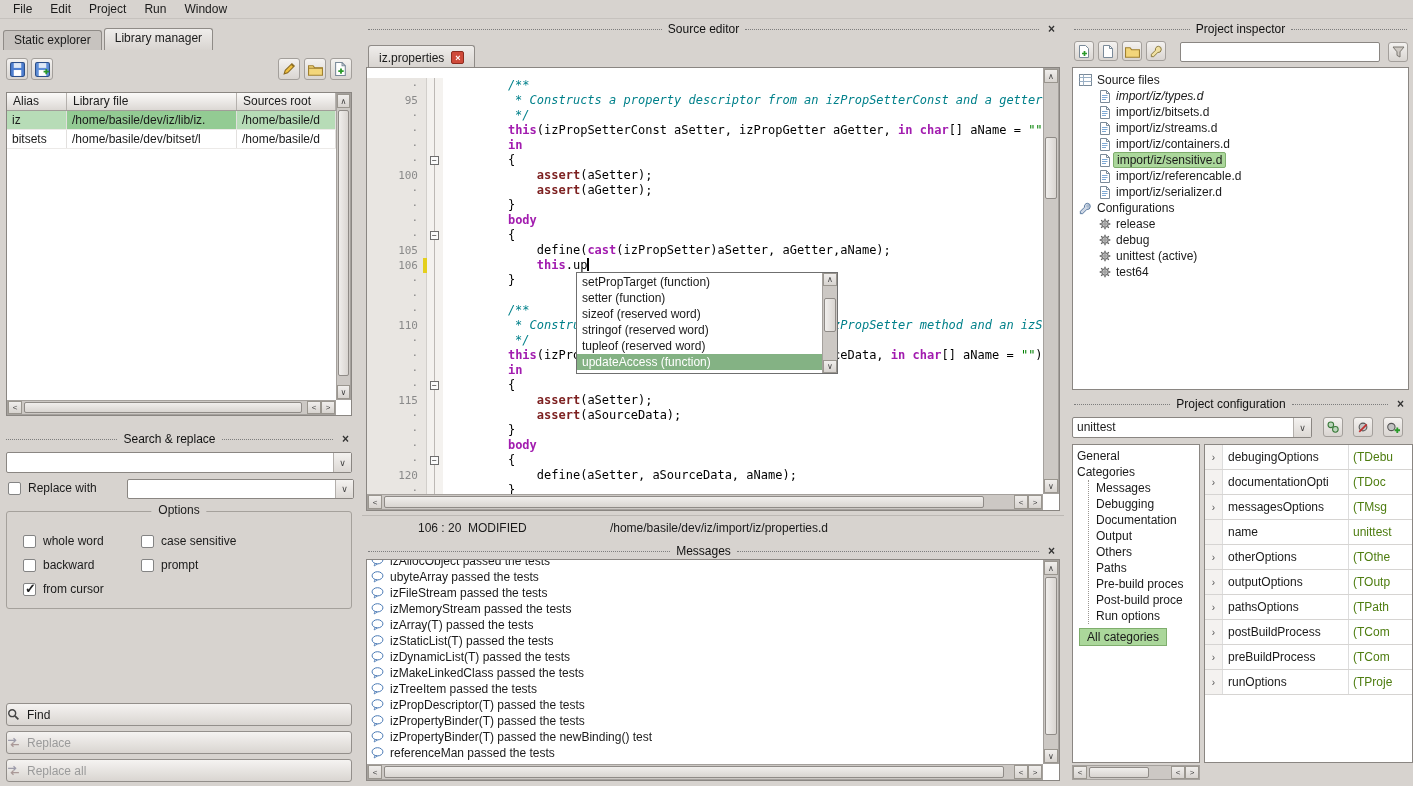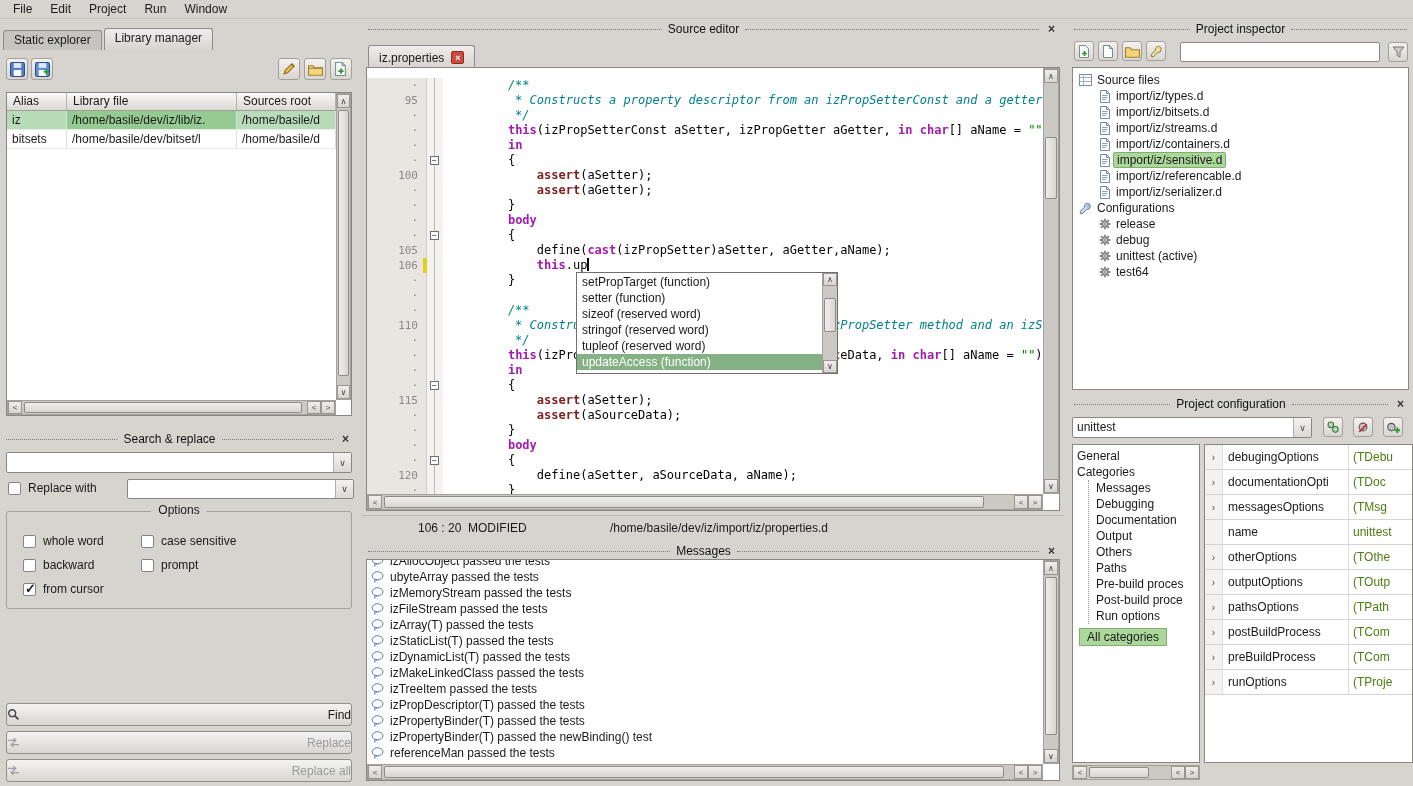--- a/index.html
+++ b/index.html
@@ -39,21 +39,21 @@
   
   .cb{display:flex;align-items:center;gap:7px;white-space:nowrap}
   .cb .box{width:13px;height:13px;background:#fff;border:1px solid #848484;border-radius:2px;position:relative;flex:0 0 13px}
   .cb .box.checked::after{content:"\2713";position:absolute;left:1px;top:-3px;font-size:13px;font-weight:bold;color:#222}
 
   
   .groupbox{position:absolute;border:1px solid #a5a19c;border-radius:3px}
   .gb-label{position:absolute;top:-9px;left:50%;transform:translateX(-50%);background:#d7d3cf;padding:0 7px}
 
   
-  .btn3d{position:absolute;background:linear-gradient(#f5f3f1,#d9d5d1);border:1px solid #938f8b;border-radius:3px;display:flex;align-items:center;justify-content:space-between;gap:7px}
+  .btn3d{position:absolute;background:linear-gradient(#f5f3f1,#d9d5d1);border:1px solid #938f8b;border-radius:3px;display:flex;align-items:center;justify-content:flex-start;gap:7px}
   .btn3d.disabled{color:#9b9b9b}
   .btn3d.disabled svg{opacity:.45}
 
   
   .lm-head{display:flex;height:18px;background:linear-gradient(#fbfaf9,#dcd8d4);border-bottom:1px solid #a19d99}
   .lm-hcell{padding:1px 6px;border-right:1px solid #b5b1ad;overflow:hidden;white-space:nowrap}
   .lm-row{display:flex;height:19px;border-bottom:1px solid #eceae8}
   .lm-cell{padding:2px 5px;border-right:1px solid #e2e0de;overflow:hidden;white-space:nowrap}
   .lm-row.selected .lm-cell{background:#b7dcb7}
   .lm-row.selected .lm-cell.focuscell{background:#93cb93}
@@ -532,30 +532,30 @@
             </span>
             <span>ubyteArray passed the tests</span>
           </div>
           <div class="msg-item">
             <span class="icon">
               <svg width="13" height="12" viewBox="0 0 13 12">
                 <ellipse cx="6.5" cy="4.8" rx="5.4" ry="4.1" fill="#fff" stroke="#4a7ab5"></ellipse>
                 <path d="M4 8.4L3.1 11l3.1-1.8z" fill="#fff" stroke="#4a7ab5" stroke-width=".8"></path>
               </svg>
             </span>
+            <span>izFileStream passed the tests</span>
+          </div>
+          <div class="msg-item">
+            <span class="icon">
+              <svg width="13" height="12" viewBox="0 0 13 12">
+                <ellipse cx="6.5" cy="4.8" rx="5.4" ry="4.1" fill="#fff" stroke="#4a7ab5"></ellipse>
+                <path d="M4 8.4L3.1 11l3.1-1.8z" fill="#fff" stroke="#4a7ab5" stroke-width=".8"></path>
+              </svg>
+            </span>
             <span>izMemoryStream passed the tests</span>
-          </div>
-          <div class="msg-item">
-            <span class="icon">
-              <svg width="13" height="12" viewBox="0 0 13 12">
-                <ellipse cx="6.5" cy="4.8" rx="5.4" ry="4.1" fill="#fff" stroke="#4a7ab5"></ellipse>
-                <path d="M4 8.4L3.1 11l3.1-1.8z" fill="#fff" stroke="#4a7ab5" stroke-width=".8"></path>
-              </svg>
-            </span>
-            <span>izFileStream passed the tests</span>
           </div>
           <div class="msg-item">
             <span class="icon">
               <svg width="13" height="12" viewBox="0 0 13 12">
                 <ellipse cx="6.5" cy="4.8" rx="5.4" ry="4.1" fill="#fff" stroke="#4a7ab5"></ellipse>
                 <path d="M4 8.4L3.1 11l3.1-1.8z" fill="#fff" stroke="#4a7ab5" stroke-width=".8"></path>
               </svg>
             </span>
             <span>izArray(T) passed the tests</span>
           </div>
@@ -705,21 +705,21 @@
       <div id="insp-tree" style="padding:4px 2px">
           <div class="tree-item" style="padding-left: 4px;">
             <span class="icon">
               <svg width="13" height="12" viewBox="0 0 13 12">
                 <rect x=".5" y=".5" width="12" height="11" fill="#fff" stroke="#7a8a99"></rect>
                 <path d="M.5 3.5h12M4.5.5v11M.5 7.5h12" stroke="#9ab0c5"></path>
               </svg>
             </span>
             <span class="tree-label">Source files</span>
           </div>
-          <div class="tree-item" style="padding-left: 24px;">
+          <div class="tree-item" style="padding-left: 24px; font-style: italic;">
             <span class="icon">
               <svg width="12" height="13" viewBox="0 0 12 13">
                 <path d="M1.5.5h6l3 3v9h-9z" fill="#fff" stroke="#7a8a99"></path>
                 <path d="M7.5.5v3h3" fill="none" stroke="#7a8a99"></path>
                 <path d="M3 5.5h5.5M3 7.5h5.5M3 9.5h4" stroke="#6f9fd0" stroke-width=".9"></path>
               </svg>
             </span>
             <span class="tree-label">import/iz/types.d</span>
           </div>
           <div class="tree-item" style="padding-left: 24px;">

